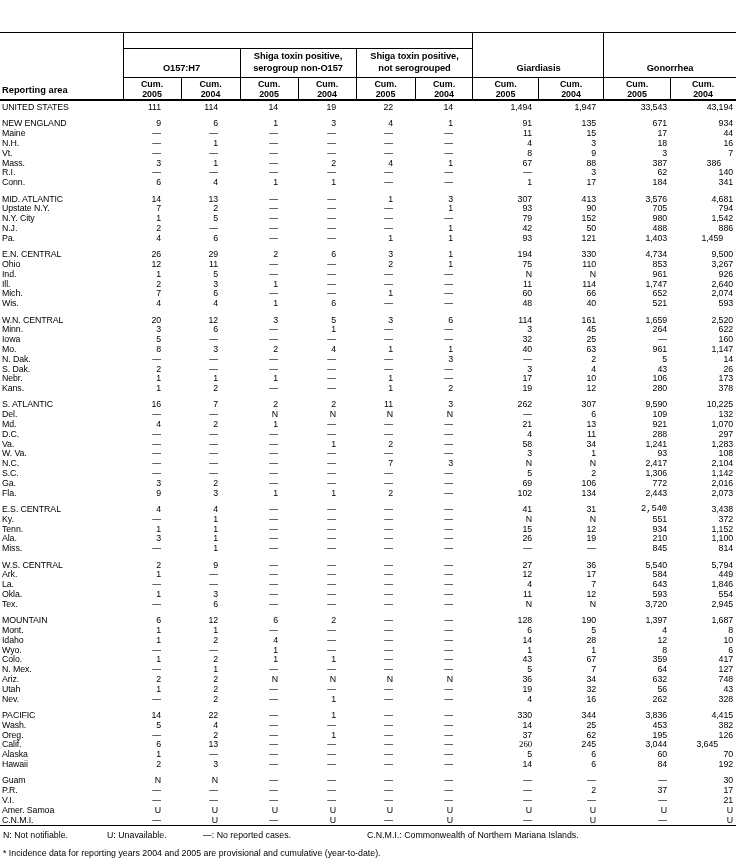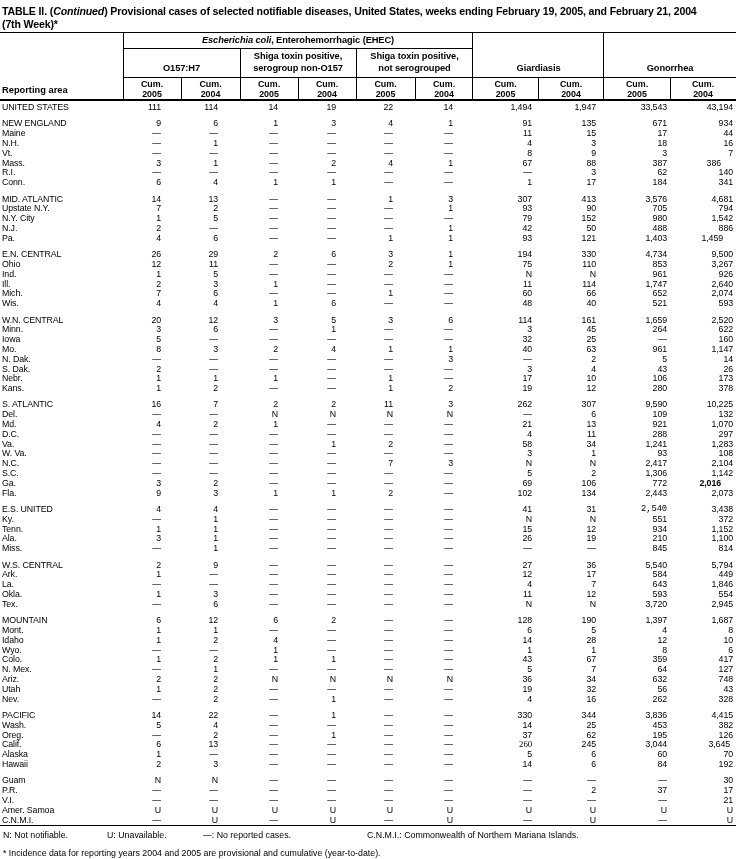--- a/index.html
+++ b/index.html
@@ -33,43 +33,39 @@
   .footnotes { position:absolute; top:830px; left:0; width:736px; height:26px; font-size:8.8px; line-height:10.5px; }
   .fn { position:absolute; top:0; white-space:nowrap; }
   .fn1 { left:3px; } .fn2 { left:107px; } .fn3 { left:203px; } .fn4 { left:367px; }
   .fn5 { position:absolute; top:18px; left:3px; white-space:nowrap; }
 </style>
 </head>
 <body>
 
 <div class="page">
 
-  <div class="title"><span>TABLE II.</span> <span>(</span><span class="it">Continued</span><span>)</span> <span>Provisional cases of selected notifiable diseases, United States, weeks ending February 19, 2005, and February 21, 2004</span>
-    <div>(7th Week)*</div>
-  </div>
 
   <div class="thead">
 
     <div class="rule" style="left:0;top:0;width:736px;height:1px"></div>
     <div class="rule" style="left:123px;top:16px;width:350px;height:1px"></div>
     <div class="rule" style="left:123px;top:45px;width:613px;height:1px"></div>
     <div class="rule" style="left:0;top:67px;width:736px;height:2px"></div>
 
     <div class="rule" style="left:123px;top:0;width:1px;height:67px"></div>
     <div class="rule" style="left:472px;top:0;width:1px;height:67px"></div>
     <div class="rule" style="left:603px;top:0;width:1px;height:67px"></div>
     <div class="rule" style="left:240px;top:16px;width:1px;height:51px"></div>
     <div class="rule" style="left:356px;top:16px;width:1px;height:51px"></div>
     <div class="rule" style="left:181px;top:45px;width:1px;height:22px"></div>
     <div class="rule" style="left:298px;top:45px;width:1px;height:22px"></div>
     <div class="rule" style="left:415px;top:45px;width:1px;height:22px"></div>
     <div class="rule" style="left:538px;top:45px;width:1px;height:22px"></div>
     <div class="rule" style="left:670px;top:45px;width:1px;height:22px"></div>
 
-    <div class="hlabel" style="left:123px;top:2.5px;width:350px"><span class="it">Escherichia coli</span><span>, Enterohemorrhagic (EHEC)</span></div>
     <div class="hlabel" style="left:123px;top:31px;width:117px">O157:H7</div>
     <div class="hlabel" style="left:240px;top:19px;width:116px">
       <div>Shiga toxin positive,</div>
       <div>serogroup non-O157</div>
     </div>
     <div class="hlabel" style="left:356px;top:19px;width:117px">
       <div>Shiga toxin positive,</div>
       <div>not serogrouped</div>
     </div>
     <div class="hlabel" style="left:473px;top:31px;width:131px">Giardiasis</div>
@@ -584,38 +580,38 @@
         <div class="td area">Ga.</div>
         <div class="td num" style="width: 58px; padding-right: 20px;">3</div>
         <div class="td num" style="width: 59px; padding-right: 22px;">2</div>
         <div class="td num" style="width: 58px; padding-right: 20px;">—</div>
         <div class="td num" style="width: 58px; padding-right: 20px;">—</div>
         <div class="td num" style="width: 59px; padding-right: 22px;">—</div>
         <div class="td num" style="width: 58px; padding-right: 20px;">—</div>
         <div class="td num" style="width: 65px; padding-right: 6px;">69</div>
         <div class="td num" style="width: 66px; padding-right: 8px;">106</div>
         <div class="td num" style="width: 66px; padding-right: 3px;">772</div>
-        <div class="td num" style="width: 66px; padding-right: 15px; font-weight: bold;">2,016</div>
+        <div class="td num" style="width: 66px; padding-right: 3px;">2,016</div>
       </div>
       <div class="tr">
         <div class="td area">Fla.</div>
         <div class="td num" style="width: 58px; padding-right: 20px;">9</div>
         <div class="td num" style="width: 59px; padding-right: 22px;">3</div>
         <div class="td num" style="width: 58px; padding-right: 20px;">1</div>
         <div class="td num" style="width: 58px; padding-right: 20px;">1</div>
         <div class="td num" style="width: 59px; padding-right: 22px;">2</div>
         <div class="td num" style="width: 58px; padding-right: 20px;">—</div>
         <div class="td num" style="width: 65px; padding-right: 6px;">102</div>
         <div class="td num" style="width: 66px; padding-right: 8px;">134</div>
         <div class="td num" style="width: 66px; padding-right: 3px;">2,443</div>
         <div class="td num" style="width: 66px; padding-right: 3px;">2,073</div>
       </div>
       <div class="section-gap"></div>
       <div class="tr">
-        <div class="td area">E.S. UNITED</div>
+        <div class="td area">E.S. CENTRAL</div>
         <div class="td num" style="width: 58px; padding-right: 20px;">4</div>
         <div class="td num" style="width: 59px; padding-right: 22px;">4</div>
         <div class="td num" style="width: 58px; padding-right: 20px;">—</div>
         <div class="td num" style="width: 58px; padding-right: 20px;">—</div>
         <div class="td num" style="width: 59px; padding-right: 22px;">—</div>
         <div class="td num" style="width: 58px; padding-right: 20px;">—</div>
         <div class="td num" style="width: 65px; padding-right: 6px;">41</div>
         <div class="td num" style="width: 66px; padding-right: 8px;">31</div>
         <div class="td num" style="width: 66px; padding-right: 3px; font-family: Liberation Mono, monospace;">2,540</div>
         <div class="td num" style="width: 66px; padding-right: 3px;">3,438</div>
@@ -900,21 +896,21 @@
         <div class="td area">Calif.</div>
         <div class="td num" style="width: 58px; padding-right: 20px;">6</div>
         <div class="td num" style="width: 59px; padding-right: 22px;">13</div>
         <div class="td num" style="width: 58px; padding-right: 20px;">—</div>
         <div class="td num" style="width: 58px; padding-right: 20px;">—</div>
         <div class="td num" style="width: 59px; padding-right: 22px;">—</div>
         <div class="td num" style="width: 58px; padding-right: 20px;">—</div>
         <div class="td num" style="width: 65px; padding-right: 6px; font-family: Liberation Serif, serif;">260</div>
         <div class="td num" style="width: 66px; padding-right: 8px;">245</div>
         <div class="td num" style="width: 66px; padding-right: 3px;">3,044</div>
-        <div class="td num" style="width: 66px; padding-right: 6px;">3,645</div>
+        <div class="td num" style="width: 66px; padding-right: 18px;">3,645</div>
       </div>
       <div class="tr">
         <div class="td area">Alaska</div>
         <div class="td num" style="width: 58px; padding-right: 20px;">1</div>
         <div class="td num" style="width: 59px; padding-right: 22px;">—</div>
         <div class="td num" style="width: 58px; padding-right: 20px;">—</div>
         <div class="td num" style="width: 58px; padding-right: 20px;">—</div>
         <div class="td num" style="width: 59px; padding-right: 22px;">—</div>
         <div class="td num" style="width: 58px; padding-right: 20px;">—</div>
         <div class="td num" style="width: 65px; padding-right: 6px;">5</div>

